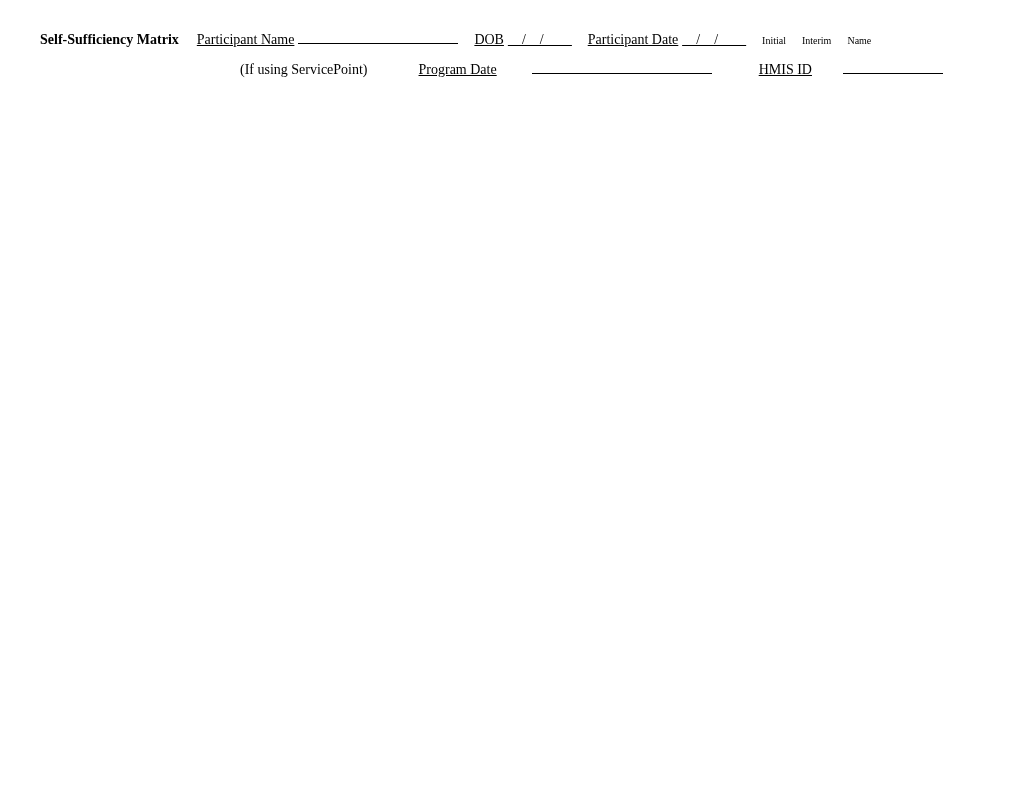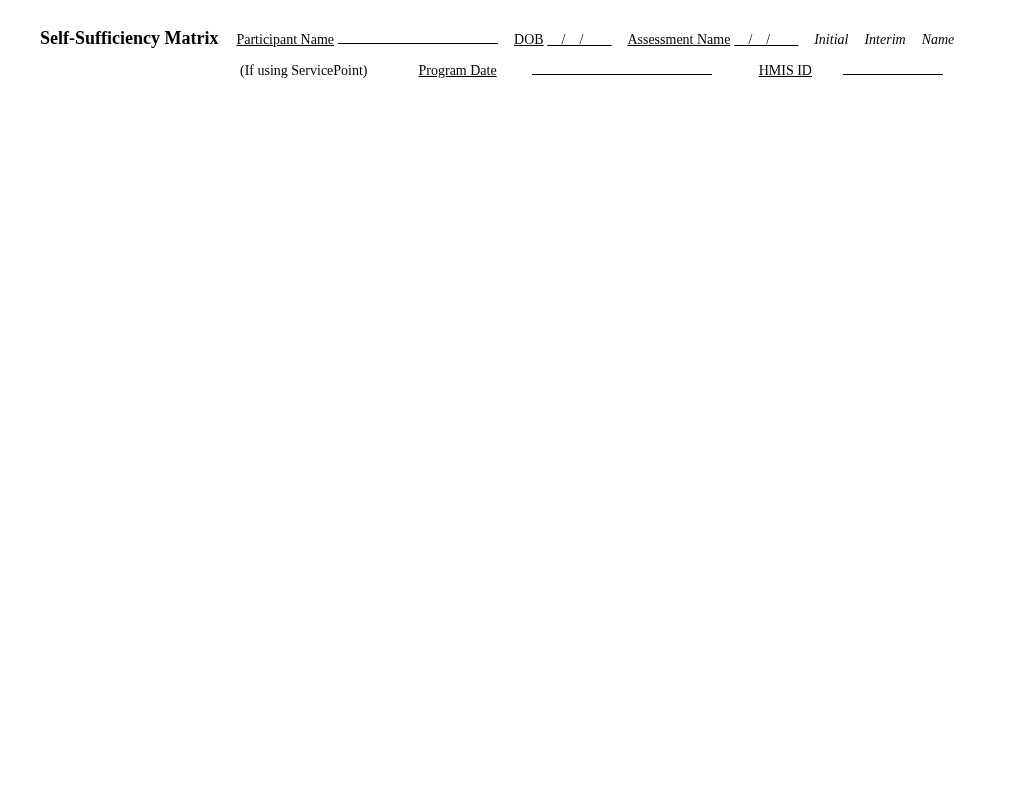--- a/index.html
+++ b/index.html
@@ -28,21 +28,21 @@
       display: flex;
       align-items: baseline;
       gap: 0;
       flex-wrap: nowrap;
       white-space: nowrap;
       margin-bottom: 10px;
     }
 
     .title {
       font-weight: bold;
-      font-size: 18px;
+      font-size: 14px;
       margin-right: 18px;
       flex-shrink: 0;
     }
 
     .label-text {
       font-size: 14px;
       margin-right: 4px;
       text-decoration: underline;
     }
 
@@ -55,22 +55,21 @@
       margin-right: 16px;
     }
 
     .checkbox-options {
       display: inline-flex;
       gap: 16px;
       align-items: baseline;
     }
 
     .option-label {
-      font-size: 14px;
-      font-style: italic;
+      font-size: 10px;
     }
 
     .header-row2 {
       display: flex;
       align-items: baseline;
       padding-left: 200px;
       white-space: nowrap;
       flex-wrap: nowrap;
       gap: 31px;
     }
@@ -105,21 +104,21 @@
 
   <div class="header-row1">
     <span class="title">Self-Sufficiency Matrix</span>
 
     <span class="label-text">Participant Name</span>
     <span class="underline-field"></span>
 
     <span class="label-text">DOB</span>
     <span class="label-text" style="margin-right:16px;">__/__/____</span>
 
-    <span class="label-text">Assessment Name</span>
+    <span class="label-text">Participant Date</span>
     <span class="label-text" style="margin-right:16px;">__/__/____</span>
 
     <div class="checkbox-options">
       <span class="option-label">Initial</span>
       <span class="option-label">Interim</span>
       <span class="option-label">Name</span>
     </div>
   </div>
 
   <div class="header-row2">

